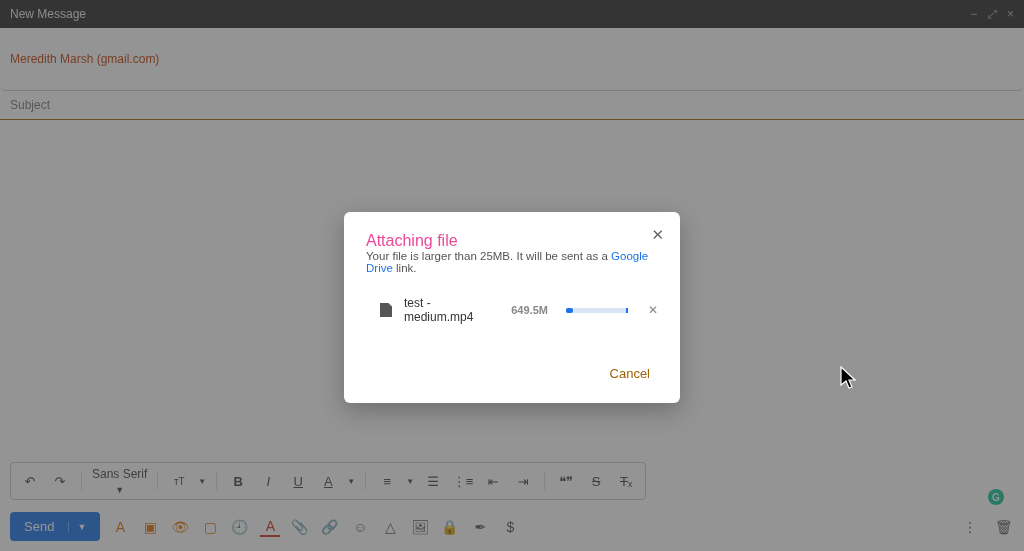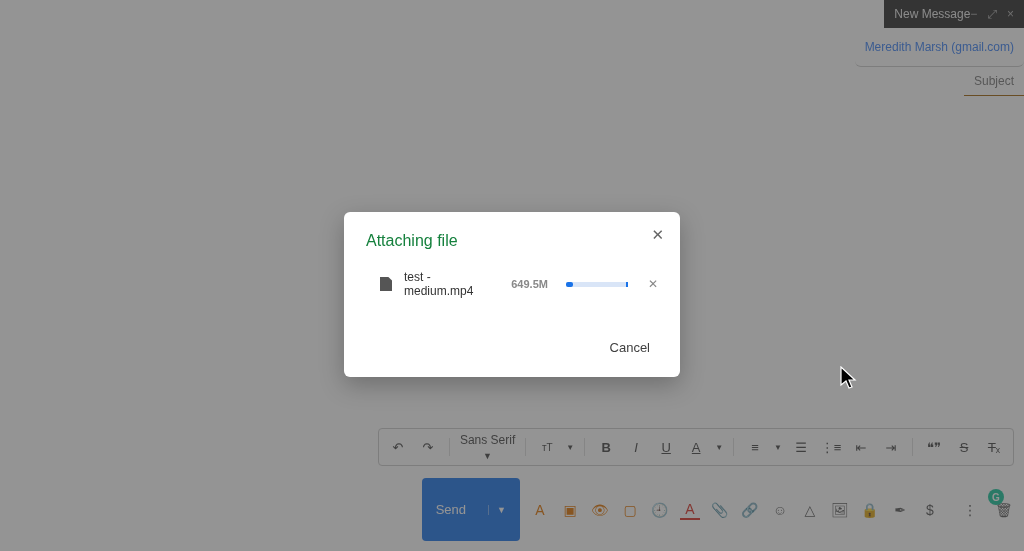--- a/index.html
+++ b/index.html
@@ -18,42 +18,41 @@
       z-index: 2;
       pointer-events: none;
     }
     .compose {
       position: absolute;
       inset: 0;
       background: #fff;
       display: flex;
       flex-direction: column;
       z-index: 1;
-      align-items: flex-end;
     }
     .titlebar {
       background: #2a2a2a;
       color: #e8e8e8;
       font-size: 12px;
       padding: 7px 10px;
       display: flex;
       align-items: center;
       justify-content: space-between;
     }
     .titlebar .controls {
       display: flex;
       gap: 10px;
       color: #aaa;
       font-size: 12px;
     }
     .to-field {
       border-bottom: 1px solid #ccc;
-      padding: 12px 10px;
-      font-size: 12px;
-      color: #3b82f6;
+      padding: 24px 10px;
+      font-size: 12px;
+      color: #c2410c;
       border-radius: 6px;
     }
     .subject-field {
       border-bottom: 1px solid #a16207;
       padding: 7px 10px;
       font-size: 12px;
       color: #777;
     }
     .body-area {
       flex: 1;
@@ -96,25 +95,25 @@
       display: flex;
       align-items: center;
       padding: 6px 10px 10px 10px;
       gap: 10px;
     }
     .send-btn {
       background: #1a73e8;
       color: #fff;
       border: none;
       border-radius: 4px;
-      padding: 24px 14px;
+      padding: 7px 14px;
       font-size: 13px;
       display: flex;
       align-items: center;
-      gap: 22px;
+      gap: 14px;
       cursor: pointer;
     }
     .send-btn .caret {
       border-left: 1px solid rgba(255,255,255,0.4);
       padding-left: 8px;
       font-size: 9px;
     }
     .action-icon {
       width: 20px;
       height: 20px;
@@ -155,22 +154,22 @@
       left: 344px;
       top: 212px;
       background: #fff;
       border-radius: 6px;
       z-index: 3;
       padding: 20px 22px 16px 22px;
       box-shadow: 0 8px 24px rgba(0,0,0,0.25);
     }
     .modal-title {
       font-size: 16px;
-      color: #15803d;
-      margin-bottom: 20px;
+      color: #ec4899;
+      margin-bottom: 0;
     }
     .modal-close {
       position: absolute;
       top: 14px;
       right: 16px;
       color: #666;
       cursor: pointer;
       font-size: 15px;
     }
     .modal-msg {
@@ -225,21 +224,21 @@
       cursor: pointer;
       font-size: 12px;
     }
     .modal-actions {
       display: flex;
       justify-content: flex-end;
       margin-top: 36px;
     }
     .modal-cancel {
       font-size: 13px;
-      color: #404040;
+      color: #a16207;
       cursor: pointer;
       padding: 6px 8px;
     }
     
     .cursor {
       position: absolute;
       left: 840px;
       top: 366px;
       z-index: 4;
       pointer-events: none;
@@ -336,20 +335,23 @@
       <div class="action-icon">🗑</div>
     </div>
   </div>
 </div>
 
 <div class="overlay"></div>
 
 <div class="modal">
   <div class="modal-close">✕</div>
   <div class="modal-title">Attaching file</div>
+  <div class="modal-msg">
+    <span>Your file is larger than 25MB. It will be sent as a </span><a href="#">Google Drive</a><span> link.</span>
+  </div>
   <div class="file-row">
     <div class="file-icon"></div>
     <div class="file-name">test - medium.mp4</div>
     <div class="file-size">649.5M</div>
     <div class="progress">
       <div class="progress-inner"></div>
       <div class="progress-tick"></div>
     </div>
     <div class="file-cancel">✕</div>
   </div>

